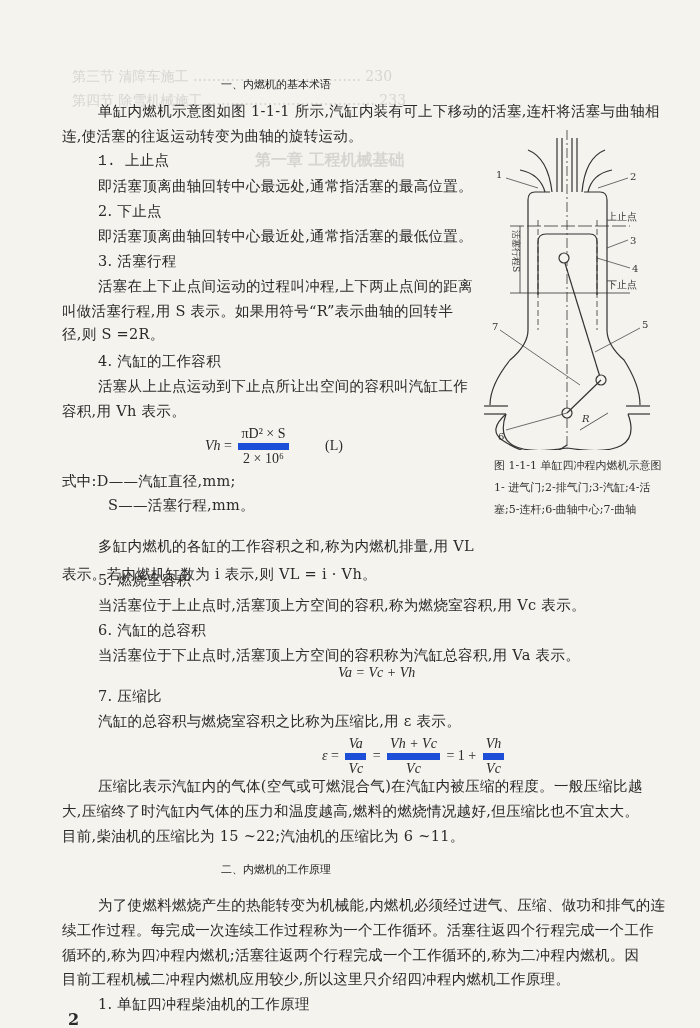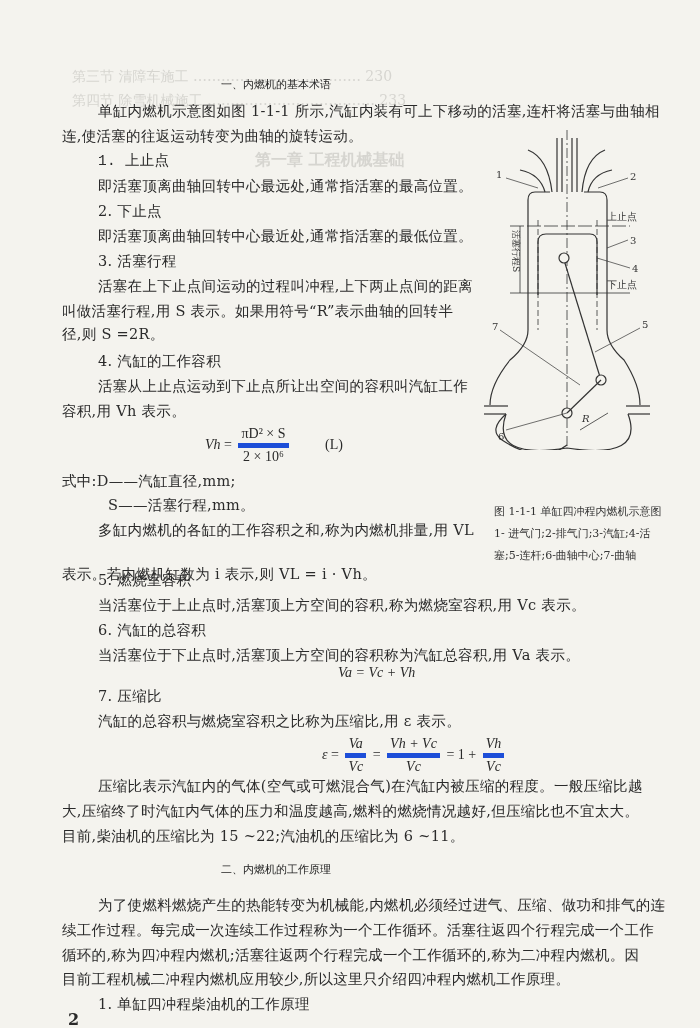--- a/index.html
+++ b/index.html
@@ -16,24 +16,24 @@
     position: absolute; left: 0; width: 552px; text-align: center;
     font-family: "DejaVu Sans", "Liberation Sans", sans-serif;
     font-size: 11px; font-weight: normal; color: #222;
   }
   .line { position: absolute; font-size: 14.5px; line-height: 20px; white-space: nowrap; letter-spacing: 0.3px; }
   .ind { left: 98px; }
   .full { left: 62px; }
   .sub { left: 98px; }
   .formula { position: absolute; font-size: 14px; font-family: "Liberation Serif", "DejaVu Serif", serif; }
   .frac { display: inline-block; vertical-align: middle; text-align: center; margin: 0 3px; }
-  .frac .num { display: block; border-bottom: 5px solid #1d4ed8; padding: 0 3px; line-height: 18px; }
+  .frac .num { display: block; border-bottom: 7px solid #1d4ed8; padding: 0 3px; line-height: 18px; }
   .frac .den { display: block; padding: 0 3px; line-height: 18px; }
   i { font-style: italic; }
-  .caption { position: absolute; left: 494px; font-size: 11px; line-height: 22px; white-space: nowrap; color: #333; margin-top: 46px; }
+  .caption { position: absolute; left: 494px; font-size: 11px; line-height: 22px; white-space: nowrap; color: #333; }
   .pageno { position: absolute; left: 68px; top: 964px; font-size: 16px; font-weight: bold; }
   svg text { font-family: "DejaVu Serif", serif; }
 </style>
 </head>
 <body>
 
 <div class="page">
 
   <div class="bleed" style="left:72px;top:68px;">第三节  清障车施工 ……………………………… 230</div>
   <div class="bleed" style="left:72px;top:92px;">第四节  除雪机械施工 ……………………………… 233</div>
@@ -60,21 +60,21 @@
     <i>Vh</i> =
     <span class="frac">
       <span class="num">πD² × S</span>
       <span class="den">2 × 10⁶</span>
     </span>
     <span style="margin-left:30px;">(L)</span>
   </div>
 
   <div class="line full" style="top:471px;">式中:D——汽缸直径,mm;</div>
   <div class="line" style="left:108px;top:495px;">S——活塞行程,mm。</div>
-  <div class="line sub" style="top:520px;">多缸内燃机的各缸的工作容积之和,称为内燃机排量,用 VL</div>
+  <div class="line sub" style="top:536px;">多缸内燃机的各缸的工作容积之和,称为内燃机排量,用 VL</div>
   <div class="line full" style="top:545px;margin-top:19px;">表示。若内燃机缸数为 i 表示,则 VL = i · Vh。</div>
 
   <div class="line sub" style="top:570px;">5. 燃烧室容积</div>
   <div class="line sub" style="top:595px;">当活塞位于上止点时,活塞顶上方空间的容积,称为燃烧室容积,用 Vc 表示。</div>
   <div class="line sub" style="top:620px;">6. 汽缸的总容积</div>
   <div class="line sub" style="top:645px;">当活塞位于下止点时,活塞顶上方空间的容积称为汽缸总容积,用 Va 表示。</div>
 
   <div class="formula" style="left:326px;top:665px;font-style:italic;margin-left:12px;">Va = Vc + Vh</div>
 
   <div class="line sub" style="top:686px;">7. 压缩比</div>

